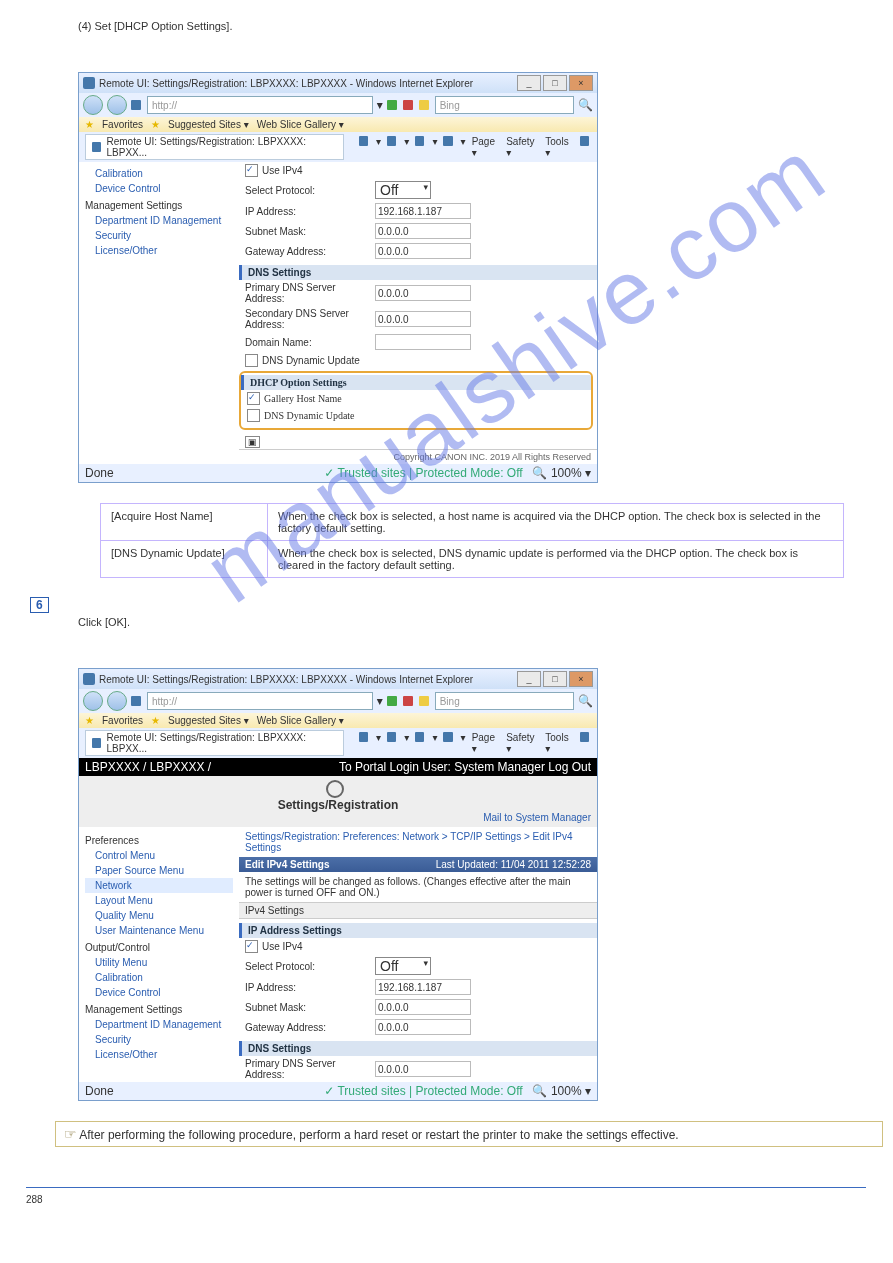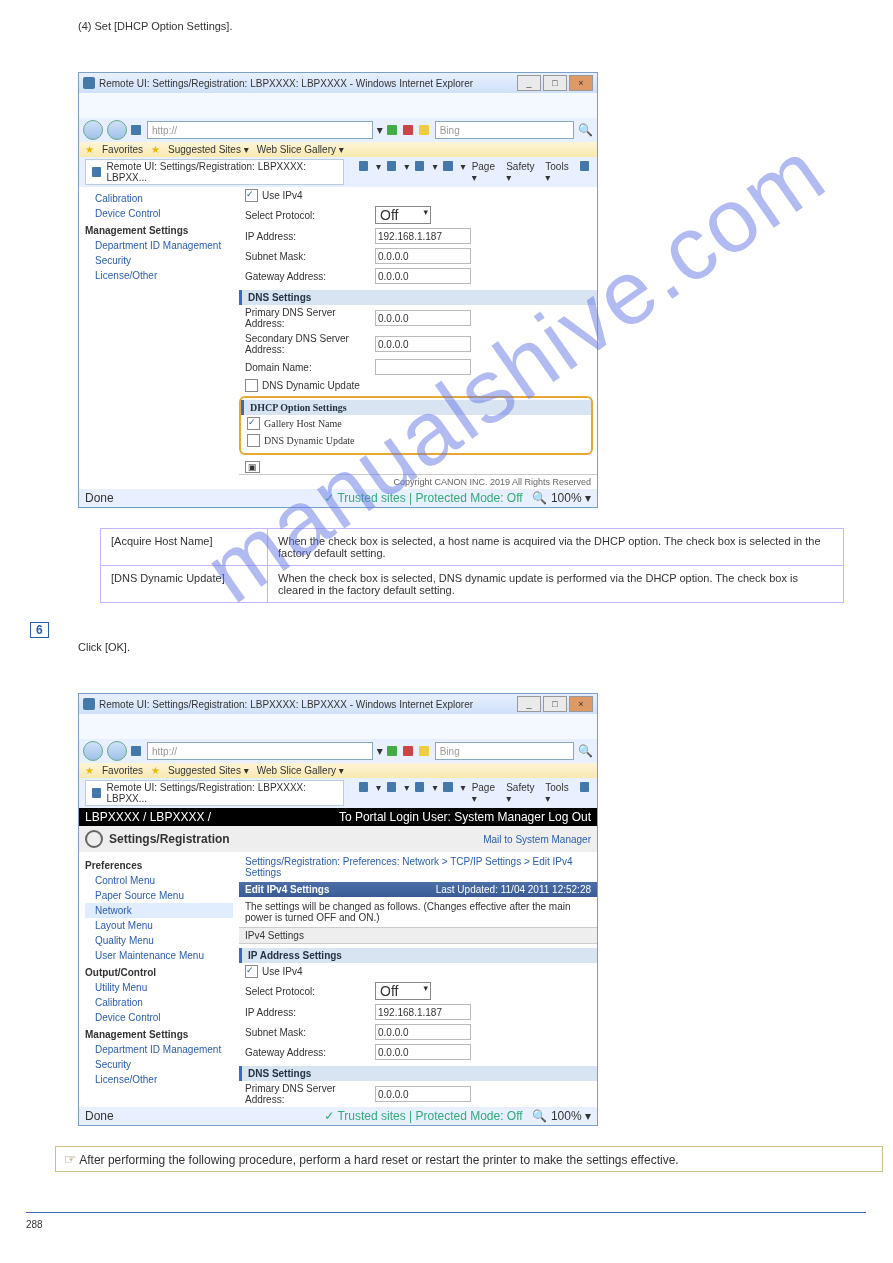--- a/index.html
+++ b/index.html
@@ -15,49 +15,49 @@
   }
   .titlebar {
     display: flex; align-items: center; background: linear-gradient(#e8f0ff,#cfe1f8);
     padding: 2px 4px; font-size: 10px; color: #333;
   }
   .titlebar .icon { width: 12px; height: 12px; background: #47a; border-radius: 2px; margin-right: 4px; }
   .titlebar .spacer { flex: 1; }
   .winbtn { width: 22px; height: 14px; background: #eaeaea; border: 1px solid #999; margin-left: 2px; display: inline-flex; align-items: center; justify-content: center; font-size: 9px; }
   .winbtn.close { background: #d96; }
   .addr {
-    display: flex; align-items: center; background: #e8f0ff; padding: 2px 4px; gap: 4px; margin-top: 25px;
+    display: flex; align-items: center; background: #e8f0ff; padding: 2px 4px; gap: 4px;
   }
   .navcirc { width: 18px; height: 18px; border-radius: 50%; background: linear-gradient(#cfe1f8,#9fc1e8); border: 1px solid #6a8; }
   .urlbox { background: #fff; border: 1px solid #8ab; height: 16px; flex: 1; font-size: 10px; padding: 0 4px; display: flex; align-items: center; color: #999; }
   .favbar { background: linear-gradient(#fdf5d8,#f8e9b0); padding: 2px 6px; font-size: 10px; display: flex; gap: 8px; align-items: center; }
   .star { color: #e6b800; }
   .tabbar { background: #e8f0ff; padding: 2px 6px; font-size: 10px; display: flex; align-items: center; gap: 15px; }
   .tab { background: #fff; border: 1px solid #bcd; padding: 1px 6px; display: flex; align-items: center; gap: 3px; }
   .toolrow { margin-left: auto; display: flex; gap: 6px; font-size: 10px; color: #333; }
   .content { display: flex; background: #fff; }
   .sidebar { width: 148px; padding: 4px 6px; font-size: 10px; color: #555; }
-  .sidebar .hdr { font-weight: bold; color: #333; margin: 4px 0 2px; font-size: 10px; }
+  .sidebar .hdr { font-weight: normal; color: #333; margin: 4px 0 2px; font-size: 10px; }
   .sidebar .item { color: #2a5db0; padding: 2px 0 2px 10px; }
   .sidebar .item.active { background: #e0ecff; }
   .main { flex: 1; font-size: 10px; position: relative; }
   .sechdr { background: #d9e4f2; border-left: 3px solid #3a6bc0; padding: 2px 6px; font-weight: bold; color: #234; margin-top: 4px; }
   .field { display: flex; padding: 2px 6px; align-items: center; }
   .flabel { width: 130px; color: #333; }
   .finput { background: #fff; border: 1px solid #bbb; width: 90px; height: 14px; padding: 0 2px; font-size: 10px; color: #333; }
   .checkbox { width: 11px; height: 11px; border: 1px solid #888; display: inline-block; margin-right: 4px; vertical-align: middle; }
   .checkbox.checked::after { content: "✓"; font-size: 9px; color: #2a5db0; display: block; line-height: 9px; }
   .highlight { border: 2px solid #e8a838; border-radius: 6px; margin: 2px 4px 4px 0; padding: 2px 0 4px; font-family: Liberation Serif, serif; }
   .copyright { text-align: right; font-size: 9px; color: #666; padding: 2px 6px; border-top: 1px solid #ccc; }
   .status { background: #e8f0ff; padding: 2px 6px; font-size: 12px; display: flex; }
   .status .mid { margin-left: auto; color: #3a7; }
   .status .zoom { margin-left: 10px; color: #333; }
   .topbar-black { background: #000; color: #fff; font-size: 12px; padding: 2px 6px; display: flex; }
   .topbar-black .right { margin-left: auto; }
-  .reg-hdr { background: #eee; padding: 4px 6px; font-size: 12px; font-weight: bold; display: flex; align-items: center; }
+  .reg-hdr { background: #eee; padding: 4px 6px; font-size: 12px; font-weight: bold; display: flex; align-items: center; flex-direction: column; }
   .reg-hdr .gear { width: 14px; height: 14px; border: 2px solid #666; border-radius: 50%; margin-right: 6px; position: relative; }
   .mailto { margin-left: auto; font-size: 10px; color: #2a5db0; font-weight: normal; }
   .breadcrumb { font-size: 10px; color: #2a5db0; padding: 4px 6px; }
   .edithdr { background: linear-gradient(#4c6fa8,#3a5c96); color: #fff; padding: 2px 6px; font-size: 10px; font-weight: bold; display: flex; }
   .edithdr .ts { margin-left: auto; font-weight: normal; }
   .notice { padding: 4px 6px; font-size: 10px; color: #333; }
   .btns { text-align: right; padding: 2px 6px; }
   .btn { display: inline-block; border: 1px solid #888; background: linear-gradient(#fff,#ddd); padding: 2px 6px; font-size: 10px; cursor: pointer; }
   .btn-hl { outline: 2px solid #e8a838; outline-offset: 1px; }
   .opt-table { width: 744px; margin: 10px 0 20px 100px; border-collapse: collapse; }

